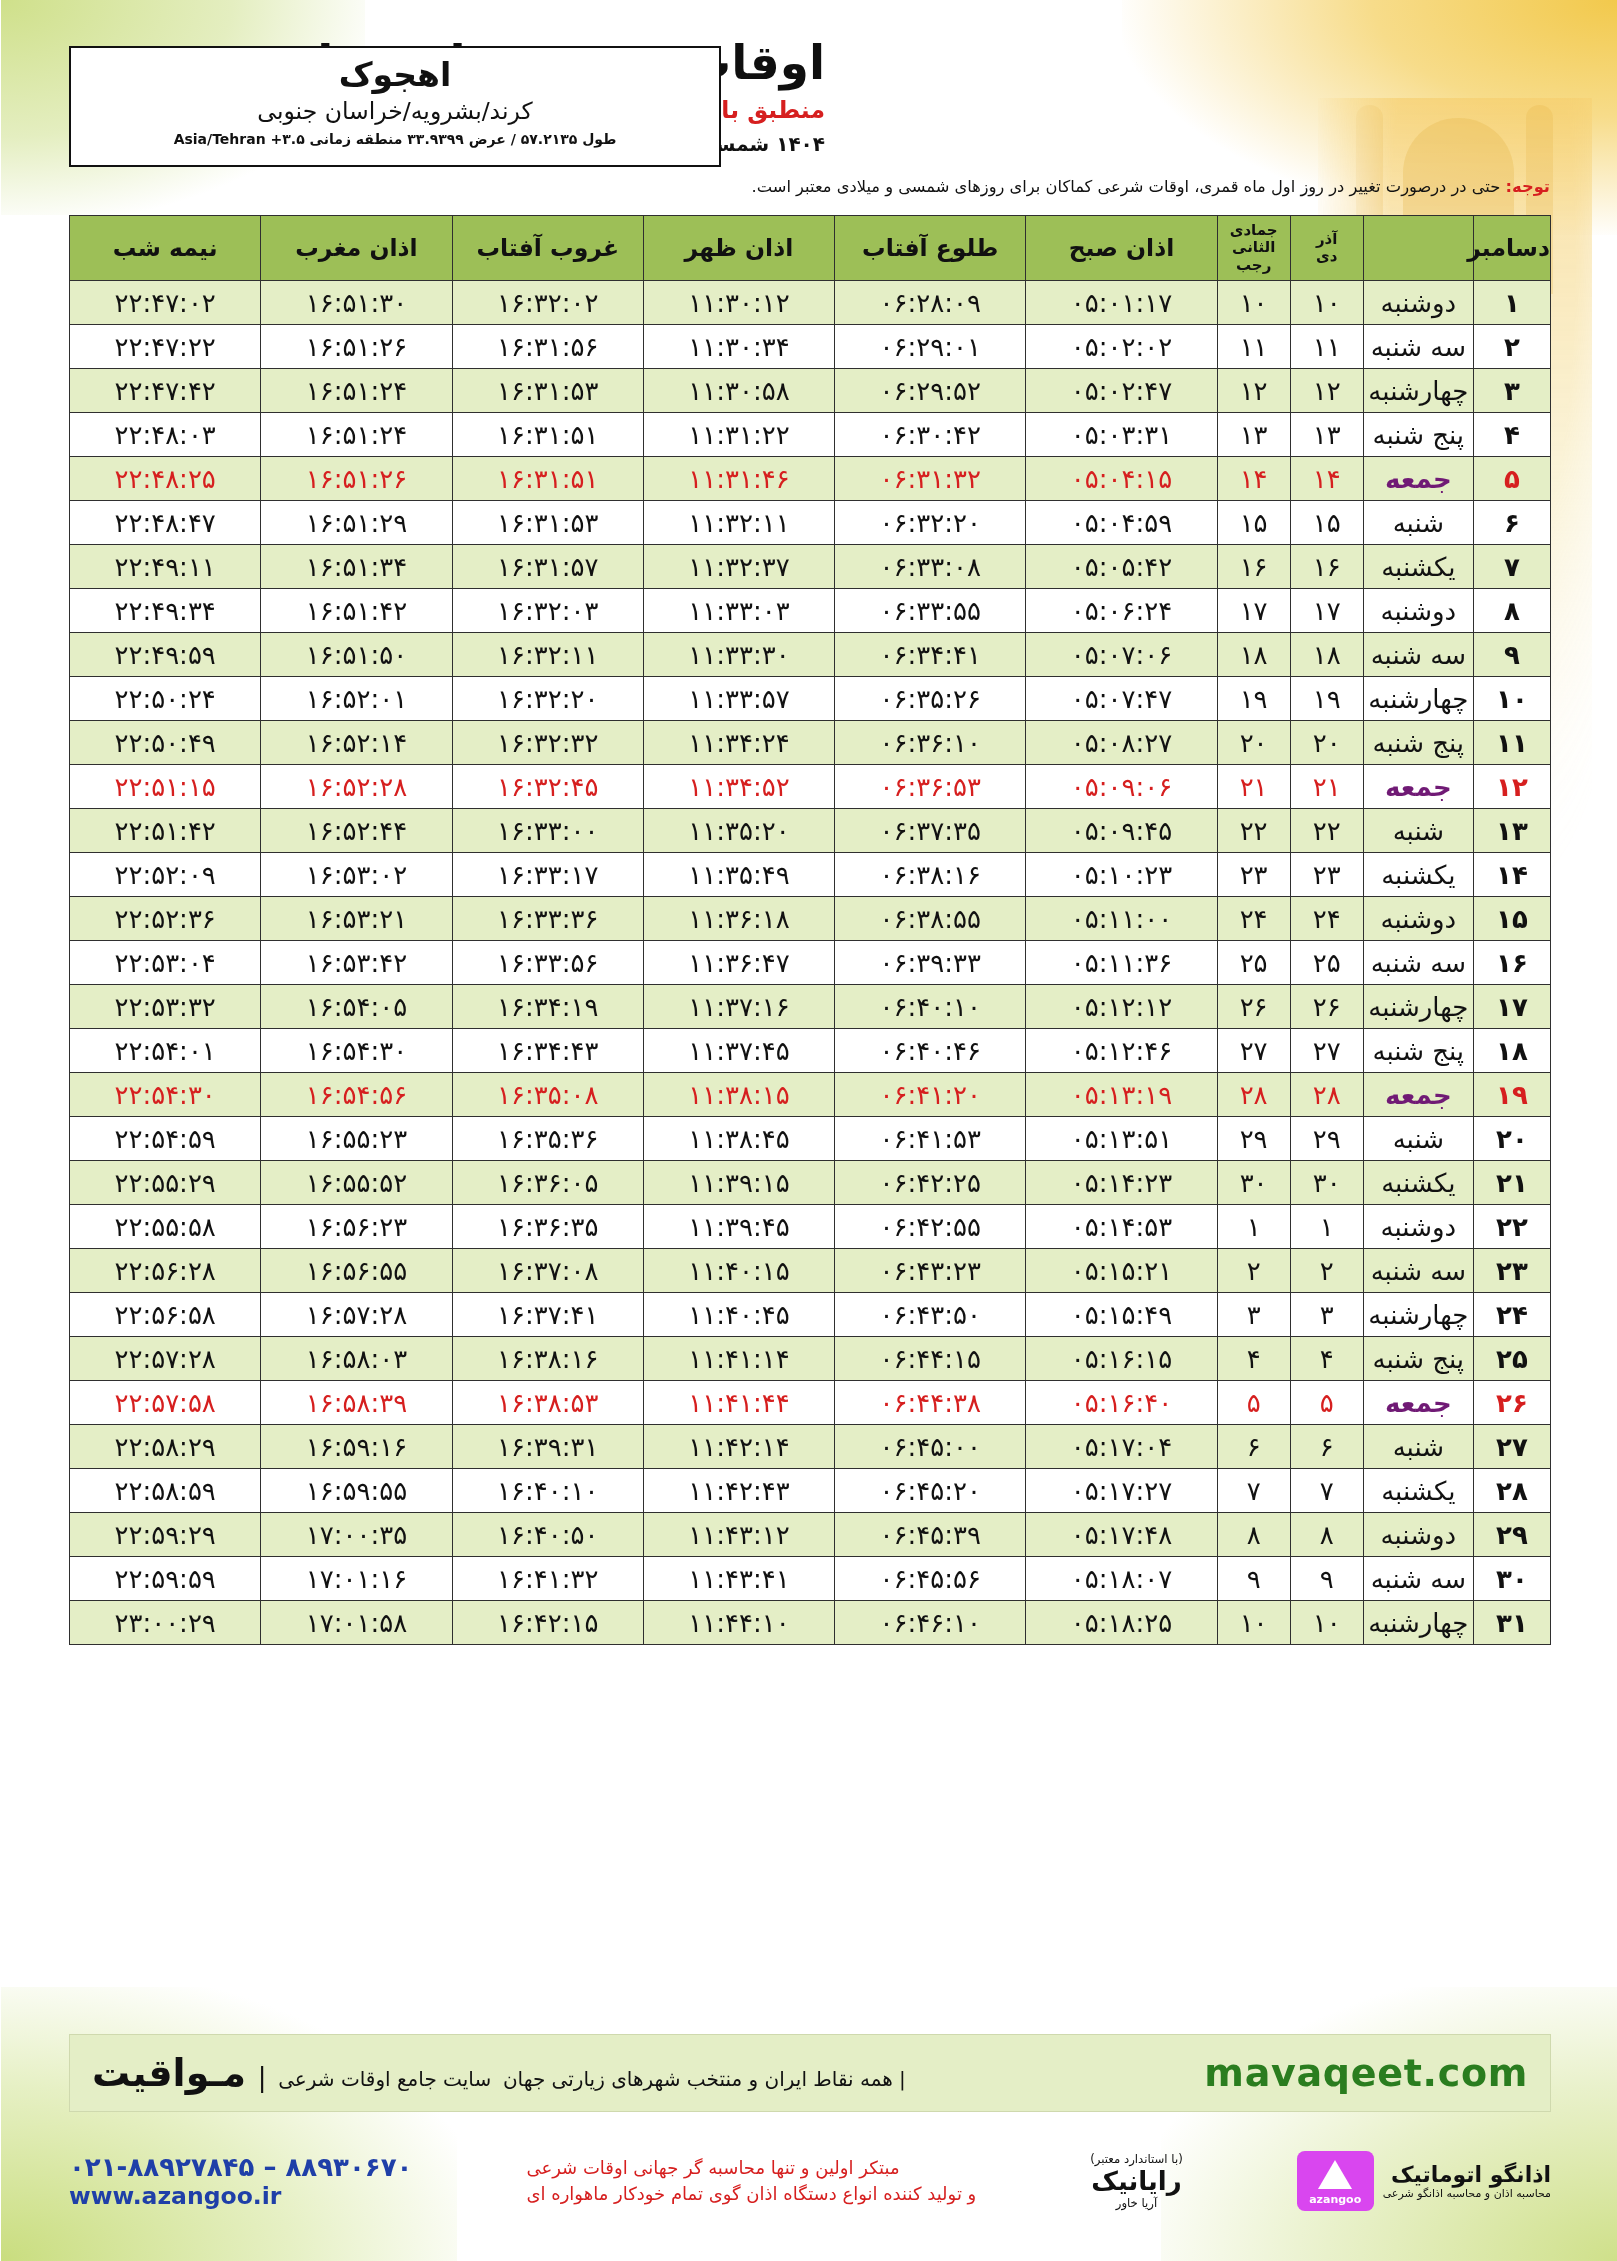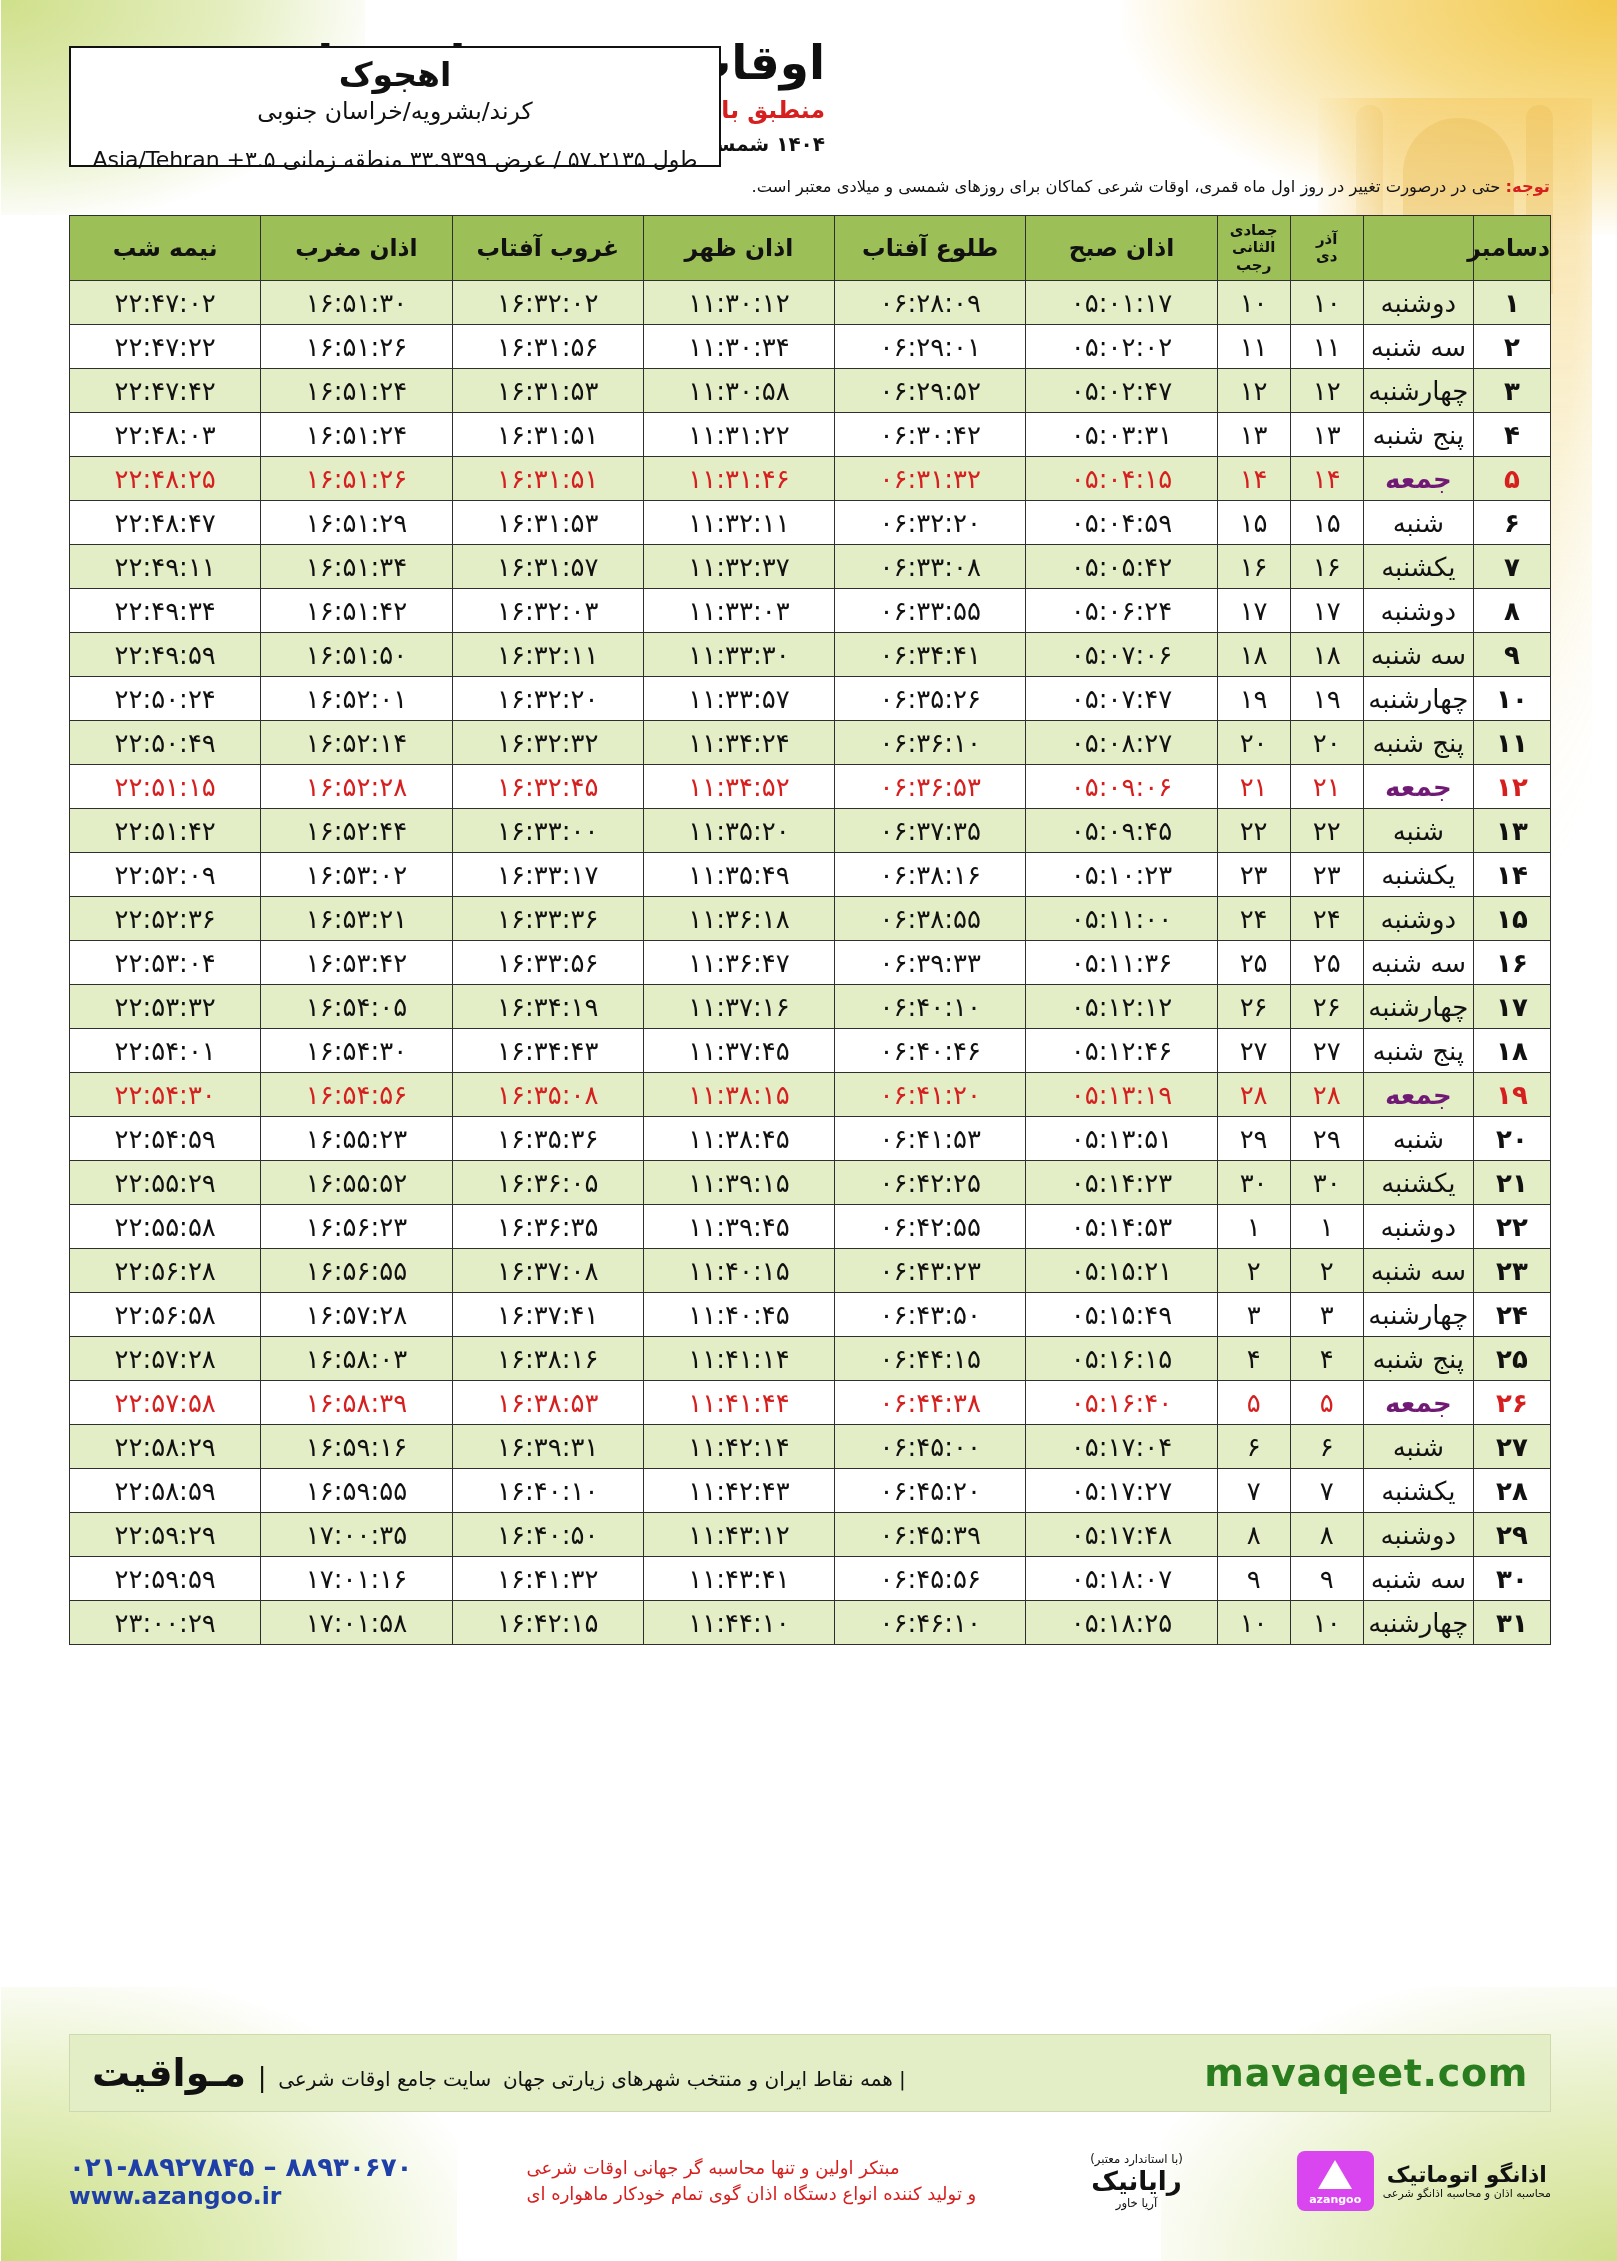--- a/index.html
+++ b/index.html
@@ -59,21 +59,21 @@
     font-size:20px;font-weight:bold;color:#111;margin-top:7.8px;
   }
 
   .city-box{
     position:absolute;left:69px;top:46px;width:652px;height:121px;
     border:2px solid #111;background:#ffffff;box-sizing:border-box;
     text-align:center;padding-top:9px;
   }
   .city-name{font-size:33px;font-weight:bold;color:#111;line-height:1.1;}
   .city-prov{font-size:23.5px;color:#111;margin-top:3.9px;}
-  .city-geo{font-size:22px;color:#111;margin-top:22px;}
+  .city-geo{font-size:14px;color:#111;margin-top:6px;font-weight:bold;}
 
   .note{
     position:absolute;left:69px;top:177px;width:1481px;text-align:right;
     font-size:16.3px;color:#111;direction:rtl;
   }
   .note b{color:#d61f1f;}
 
   
   table.times{
     position:absolute;left:69px;top:215px;width:1482px;
@@ -129,21 +129,21 @@
   }
   .azangoo{display:flex;align-items:center;gap:9px;}
   .azangoo .logo{
     width:77px;height:60px;background:#d946ef;border-radius:7.8px;position:relative;
   }
   .azangoo .logo:after{
     content:"";position:absolute;left:50%;top:9px;transform:translateX(-50%);
     width:0;height:0;border-left:17px solid transparent;border-right:17px solid transparent;border-bottom:29px solid #fff;
   }
   .azangoo .logo .cap{position:absolute;left:0;bottom:5.2px;width:100%;text-align:center;color:#fff;font-size:11px;font-weight:bold;}
-  .azangoo .txt{text-align:center;}
+  .azangoo .txt{}
   .azangoo .t1{font-size:22px;font-weight:bold;color:#111;}
   .azangoo .t2{font-size:11px;color:#111;}
   .rayanik{display:flex;align-items:center;gap:6.5px;}
   .rayanik .rtxt{text-align:center;}
   .rayanik .r1{font-size:26px;font-weight:bold;color:#111;}
   .rayanik .r2{font-size:11.7px;color:#111;}
   .footer-center{text-align:left;color:#d61f1f;font-size:18px;line-height:1.45;}
   .footer-left{text-align:left;direction:ltr;}
   .footer-left .phone{font-size:26px;font-weight:bold;color:#1f3fa8;}
   .footer-left .web{font-size:23.5px;font-weight:bold;color:#1f3fa8;}

